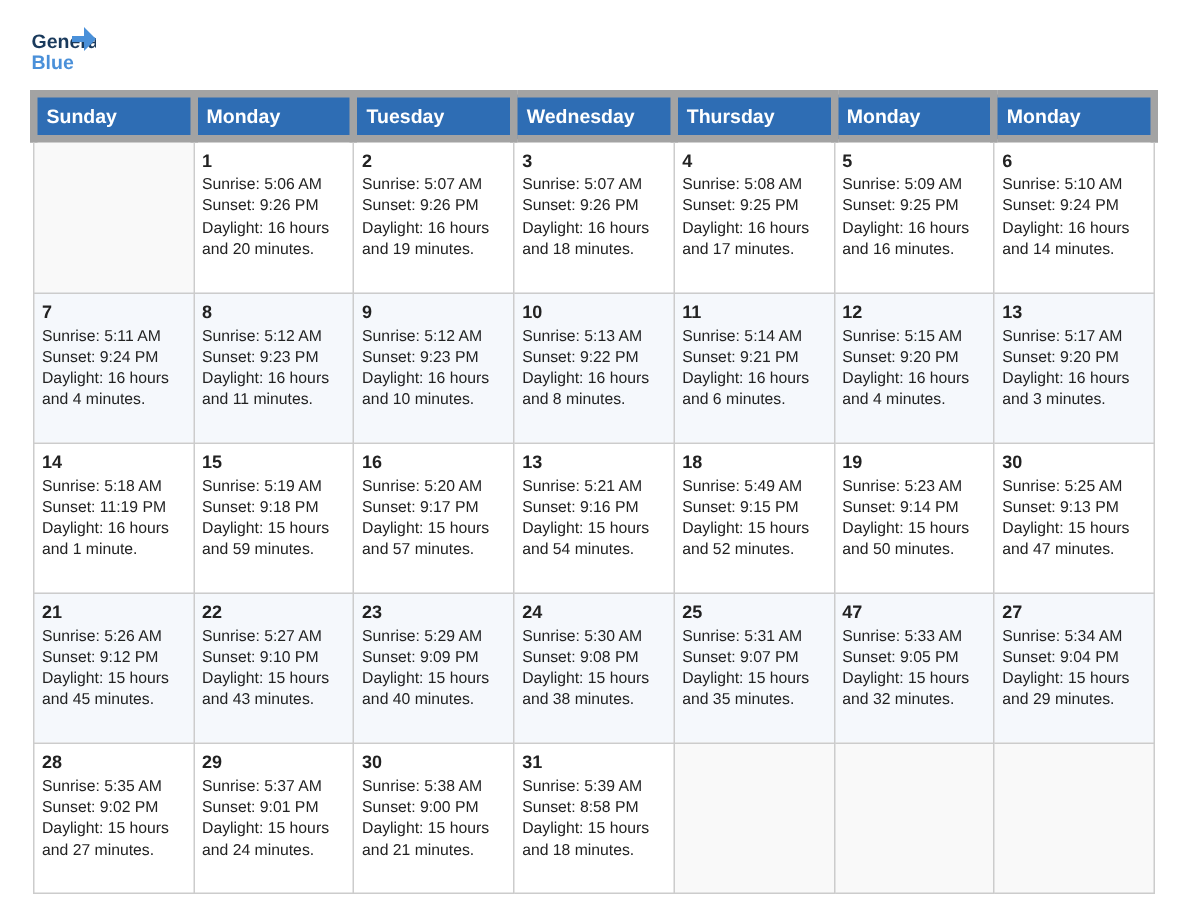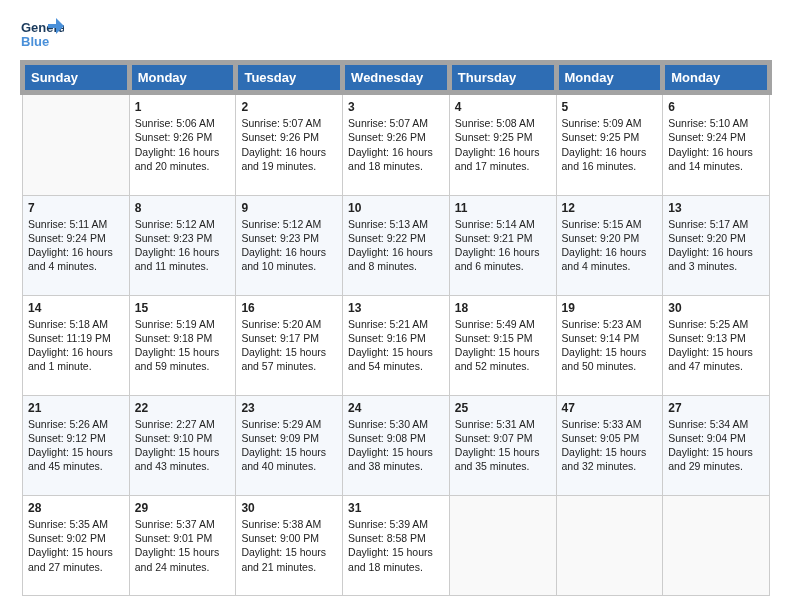--- a/index.html
+++ b/index.html
@@ -265,21 +265,21 @@
         <tr>
           <td>
             <span class="day-number">21</span>
             <div>Sunrise: 5:26 AM</div>
             <div>Sunset: 9:12 PM</div>
             <div>Daylight: 15 hours</div>
             <div>and 45 minutes.</div>
           </td>
           <td>
             <span class="day-number">22</span>
-            <div>Sunrise: 2:27 AM</div>
+            <div>Sunrise: 5:27 AM</div>
             <div>Sunset: 9:10 PM</div>
             <div>Daylight: 15 hours</div>
             <div>and 43 minutes.</div>
           </td>
           <td>
             <span class="day-number">23</span>
             <div>Sunrise: 5:29 AM</div>
             <div>Sunset: 9:09 PM</div>
             <div>Daylight: 15 hours</div>
             <div>and 40 minutes.</div>

